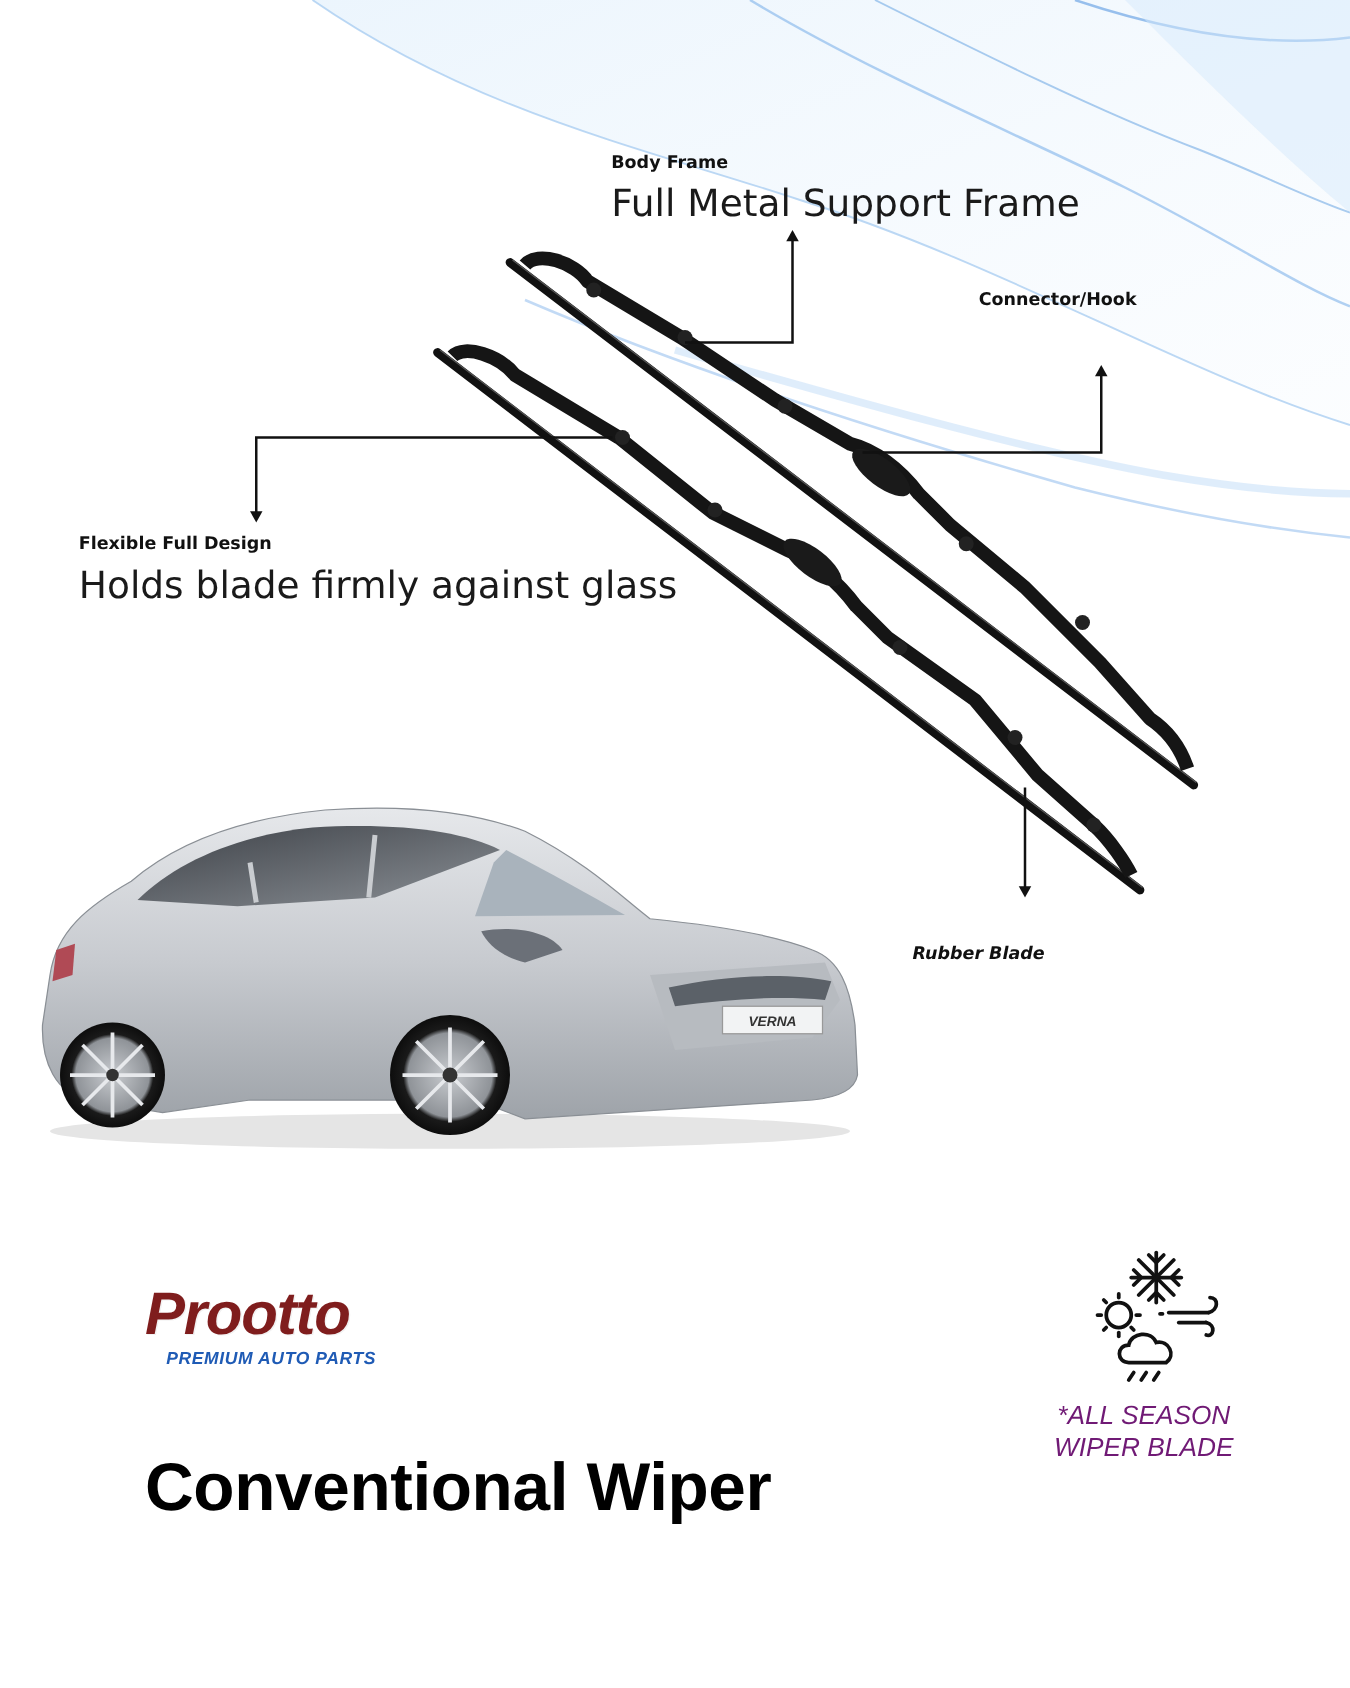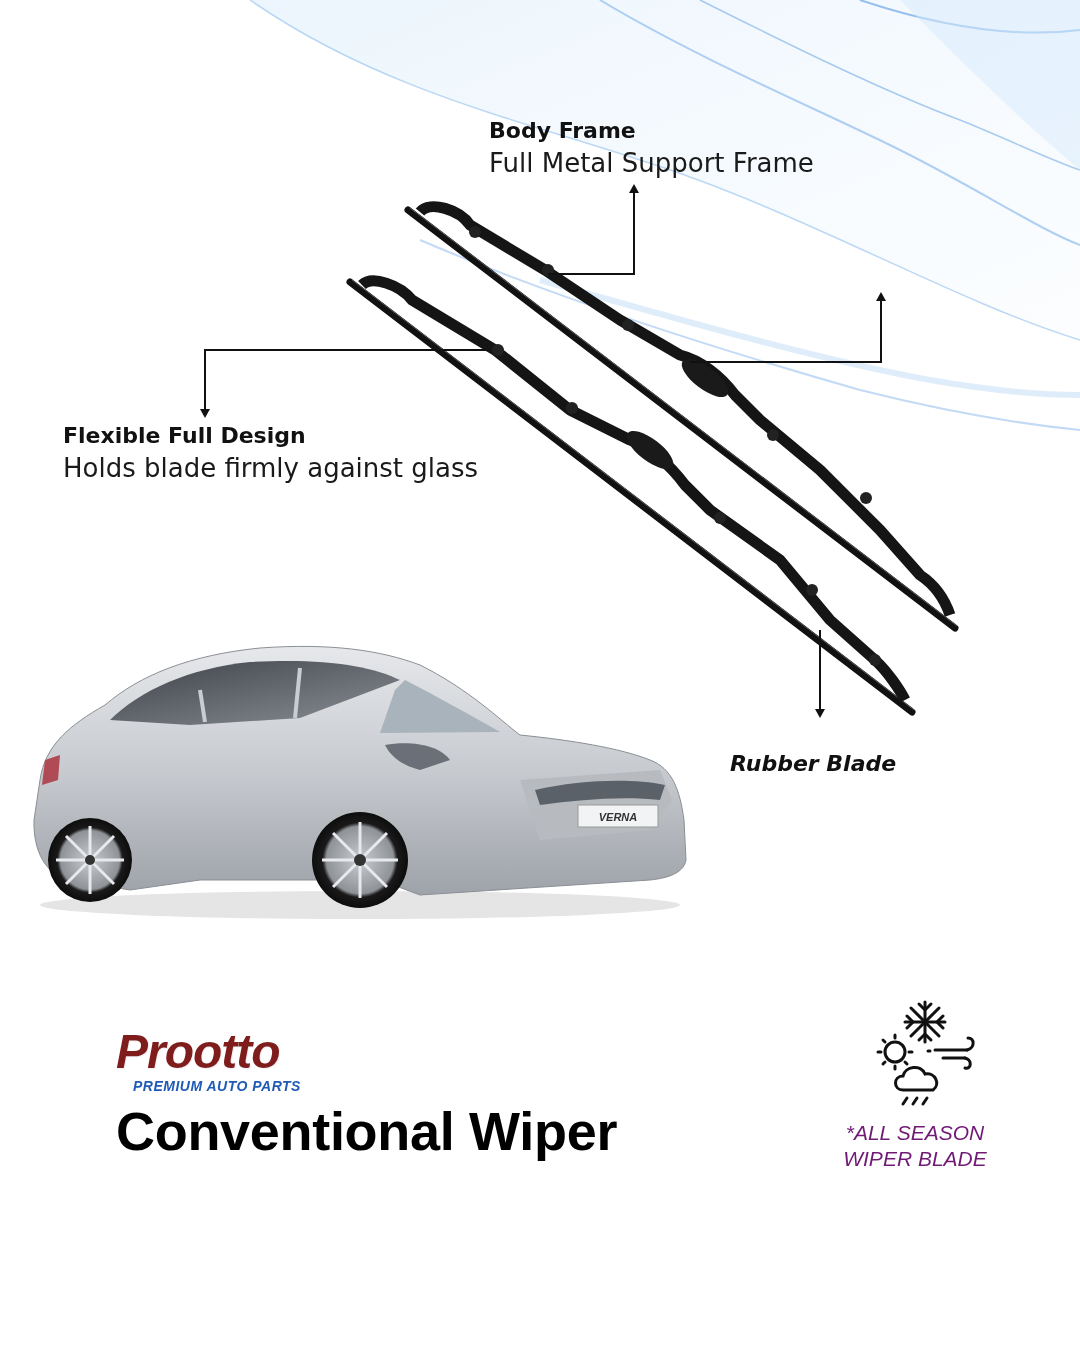--- a/index.html
+++ b/index.html
@@ -1,25 +1,25 @@
 <!DOCTYPE html>
 <html><head>
 <meta charset="utf-8">
 <style>
   html, body { margin: 0; padding: 0; }
   body { width: 1080px; height: 1350px; position: relative; overflow: hidden; background: #ffffff; font-family: "DejaVu Sans", sans-serif; color: #111; }
   .bg { position: absolute; inset: 0; }
   .label { position: absolute; }
-  .label .title { font-family: "DejaVu Sans", sans-serif; font-weight: bold; font-size: 22px; color: #111; line-height: 33px; white-space: nowrap; }
-  .label .sub { font-family: "DejaVu Sans", sans-serif; font-size: 26px; color: #1a1a1a; line-height: 33px; white-space: nowrap; }
+  .label .title { font-family: "DejaVu Sans", sans-serif; font-weight: bold; font-size: 14px; color: #111; line-height: 33px; white-space: nowrap; }
+  .label .sub { font-family: "DejaVu Sans", sans-serif; font-size: 30px; color: #1a1a1a; line-height: 33px; white-space: nowrap; }
   .overlay { position: absolute; inset: 0; }
   .brand { position: absolute; left: 116px; top: 1028px; }
   .brand .logo { font-family: "Liberation Sans", sans-serif; font-weight: bold; font-style: italic; font-size: 48px; color: #7f1d1d; letter-spacing: -1px; line-height: 48px; text-shadow: 0 0 2px #fff, 1px 1px 0 #eee; }
   .brand .tag { font-family: "Liberation Sans", sans-serif; font-weight: bold; font-style: italic; font-size: 14px; color: #1f5bb5; letter-spacing: 0.5px; margin-top: 2px; margin-left: 17px; }
-  .product-title { position: absolute; left: 116px; top: 1100px; font-family: "Liberation Sans", sans-serif; font-weight: bold; font-size: 54px; color: #000; white-space: nowrap; letter-spacing: -0.3px; }
+  .product-title { position: absolute; left: 116px; top: 1159px; font-family: "Liberation Sans", sans-serif; font-weight: bold; font-size: 54px; color: #000; white-space: nowrap; letter-spacing: -0.3px; }
   .season { position: absolute; left: 830px; top: 990px; width: 170px; text-align: center; }
   .season .caption { font-family: "Liberation Sans", sans-serif; font-size: 21px; color: #701a75; line-height: 26px; margin-top: 10px; font-style: italic; }
 </style>
 </head>
 <body>
 
 <svg class="bg" width="1080" height="1350" viewBox="0 0 1080 1350">
   <defs>
     <linearGradient id="wg" x1="0" y1="0" x2="1" y2="1">
       <stop offset="0" stop-color="#d8ebfb" stop-opacity="0.9"></stop>
@@ -74,20 +74,21 @@
     <polygon points="205,418 200,409 210,409"></polygon>
     <polygon points="820,718 815,709 825,709"></polygon>
   </g>
 </svg>
 
 <div class="label" style="left:489px; top:114px;">
   <div class="title">Body Frame</div>
   <div class="sub">Full Metal Support Frame</div>
 </div>
 <div class="label" style="left:783px; top:224px;">
+  <div class="title">Connector/Hook</div>
 </div>
 <div class="label" style="left:63px; top:419px;">
   <div class="title">Flexible Full Design</div>
   <div class="sub">Holds blade firmly against glass</div>
 </div>
 <div class="label" style="left:730px; top:747px;font-style:italic;">
   <div class="title">Rubber Blade</div>
 </div>
 
 <svg class="overlay" width="1080" height="1350" viewBox="0 0 1080 1350">

